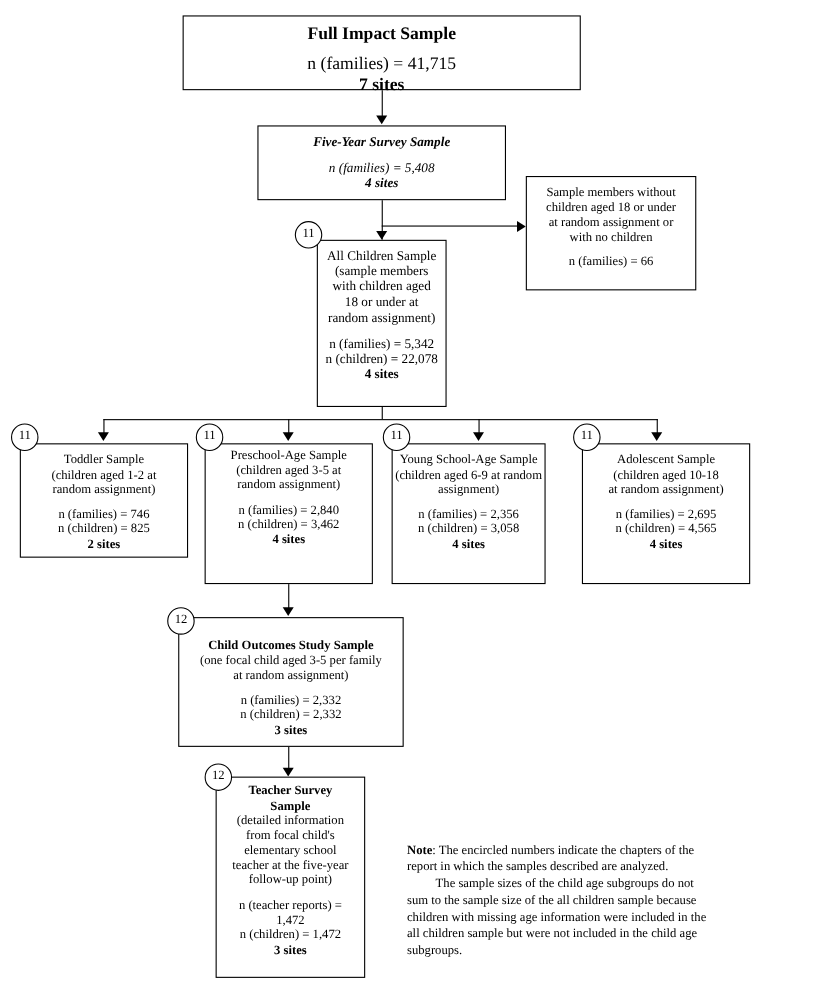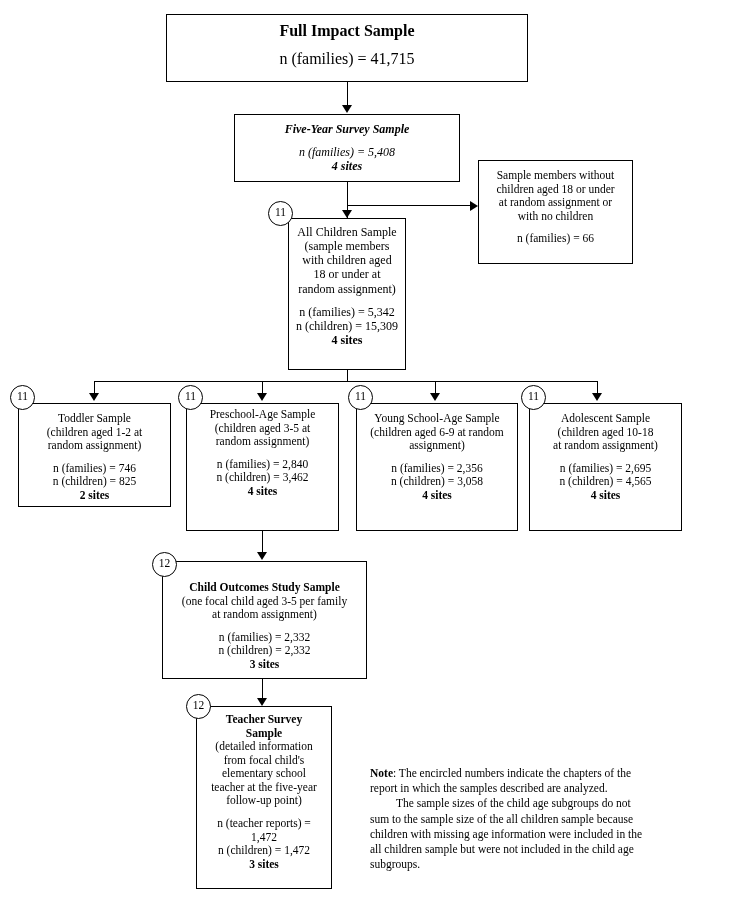--- a/index.html
+++ b/index.html
@@ -27,20 +27,21 @@
 </style>
 </head>
 <body>
 
 <div id="canvas">
 
   <div class="box" style="left:166px;top:14px;width:362px;height:68px;padding-top:7px;font-size:16px;">
     <div class="ttl">Full Impact Sample</div>
     <div class="gap"></div>
     <div>n (families) = 41,715</div>
+    <div class="sites">7 sites</div>
   </div>
 
   <div class="ln vln" style="left:347px;top:82px;height:24px;"></div>
   <div class="arw" style="left:342px;top:105px;"></div>
 
   <div class="box" style="left:234px;top:114px;width:226px;height:68px;padding-top:7px;font-size:12px;font-style:italic;">
     <div class="ttl">Five-Year Survey Sample</div>
     <div class="gap"></div>
     <div>n (families) = 5,408</div>
     <div class="sites">4 sites</div>
@@ -62,21 +63,21 @@
 
   <div class="chip" style="left:268px;top:201px;">11</div>
   <div class="box" style="left:288px;top:218px;width:118px;height:152px;padding-top:6px;font-size:12px;">
     <div class="ttl-plain">All Children Sample</div>
     <div>(sample members</div>
     <div>with children aged</div>
     <div>18 or under at</div>
     <div>random assignment)</div>
     <div class="gap"></div>
     <div>n (families) = 5,342</div>
-    <div>n (children) = 15,309</div>
+    <div>n (children) = 22,078</div>
     <div class="sites">4 sites</div>
   </div>
 
   <div class="ln vln" style="left:347px;top:370px;height:11px;"></div>
   <div class="ln hln" style="left:94px;top:381px;width:504px;"></div>
   <div class="ln vln" style="left:94px;top:381px;height:13px;"></div>
   <div class="arw" style="left:89px;top:393px;"></div>
   <div class="ln vln" style="left:262px;top:381px;height:13px;"></div>
   <div class="arw" style="left:257px;top:393px;"></div>
   <div class="ln vln" style="left:435px;top:381px;height:13px;"></div>
@@ -100,21 +101,21 @@
     <div class="ttl-plain">Preschool-Age Sample</div>
     <div>(children aged 3-5 at</div>
     <div>random assignment)</div>
     <div class="gap"></div>
     <div>n (families) =  2,840</div>
     <div>n (children) =  3,462</div>
     <div class="sites">4 sites</div>
   </div>
 
   <div class="chip" style="left:348px;top:385px;">11</div>
-  <div class="box" style="left:356px;top:403px;width:162px;height:128px;padding-top:8px;font-size:11.5px;">
+  <div class="box" style="left:356px;top:403px;width:140px;height:128px;padding-top:8px;font-size:11.5px;">
     <div class="ttl-plain">Young School-Age Sample</div>
     <div>(children aged 6-9 at random</div>
     <div>assignment)</div>
     <div class="gap"></div>
     <div>n (families) =  2,356</div>
     <div>n (children) =  3,058</div>
     <div class="sites">4 sites</div>
   </div>
 
   <div class="chip" style="left:521px;top:385px;">11</div>

